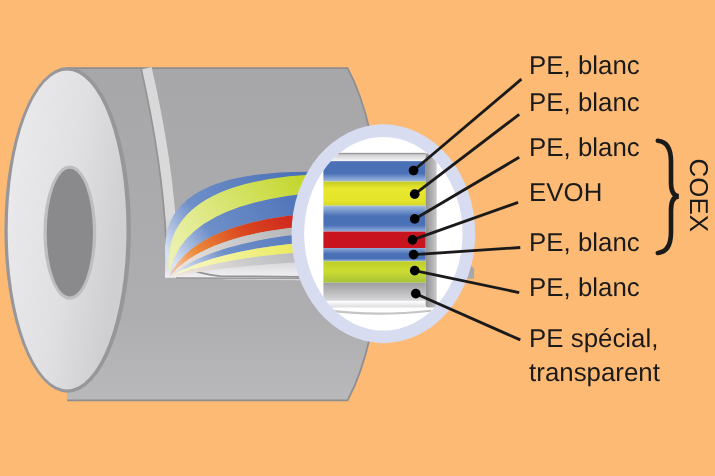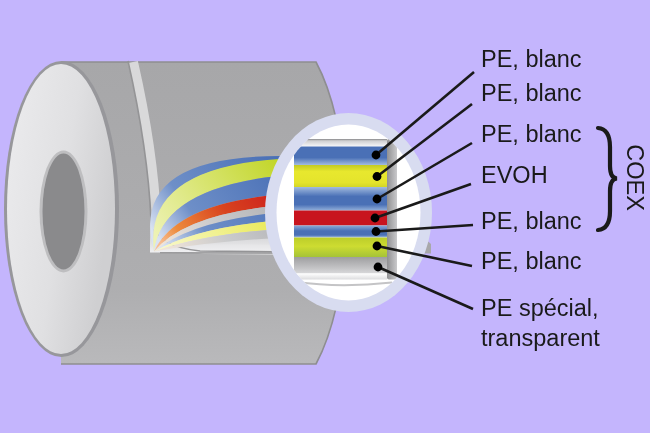--- a/index.html
+++ b/index.html
@@ -1,16 +1,16 @@
 <!DOCTYPE html>
 <html><head>
 <meta charset="utf-8">
 <style>
   html,body{margin:0;padding:0;background:#ffffff;}
-  .stage{position:relative;width:650px;height:433px;background:#c4b5fd;overflow:hidden;
+  .stage{position:relative;width:650px;height:433px;background:#fdba74;overflow:hidden;
          font-family:"Liberation Sans", sans-serif;}
   .lbl{font-family:"Liberation Sans", sans-serif;font-size:23.5px;fill:#1a1a1a;}
   svg{display:block;}
 </style>
 </head>
 <body>
 
 <div class="stage">
 <svg width="650" height="433" viewBox="0 0 650 433">
   <defs>

